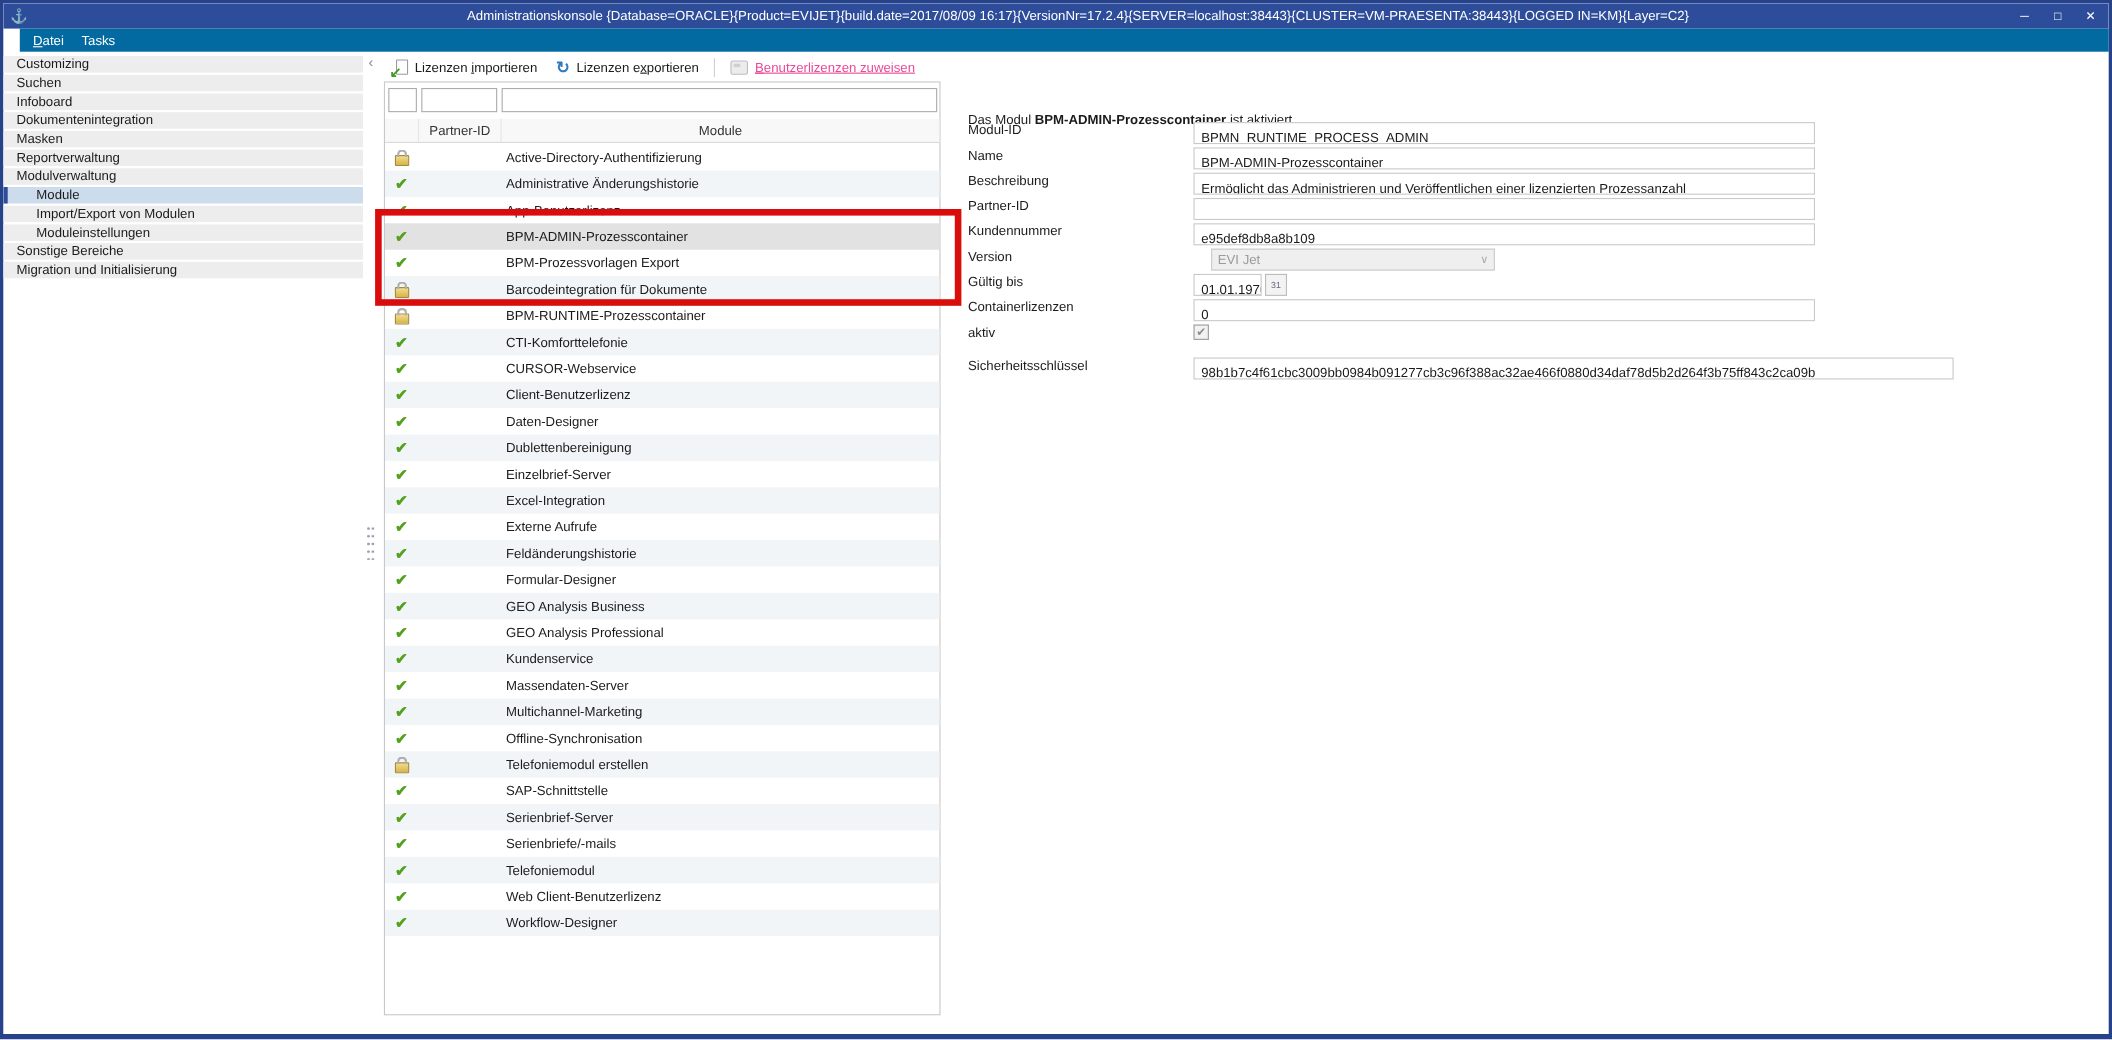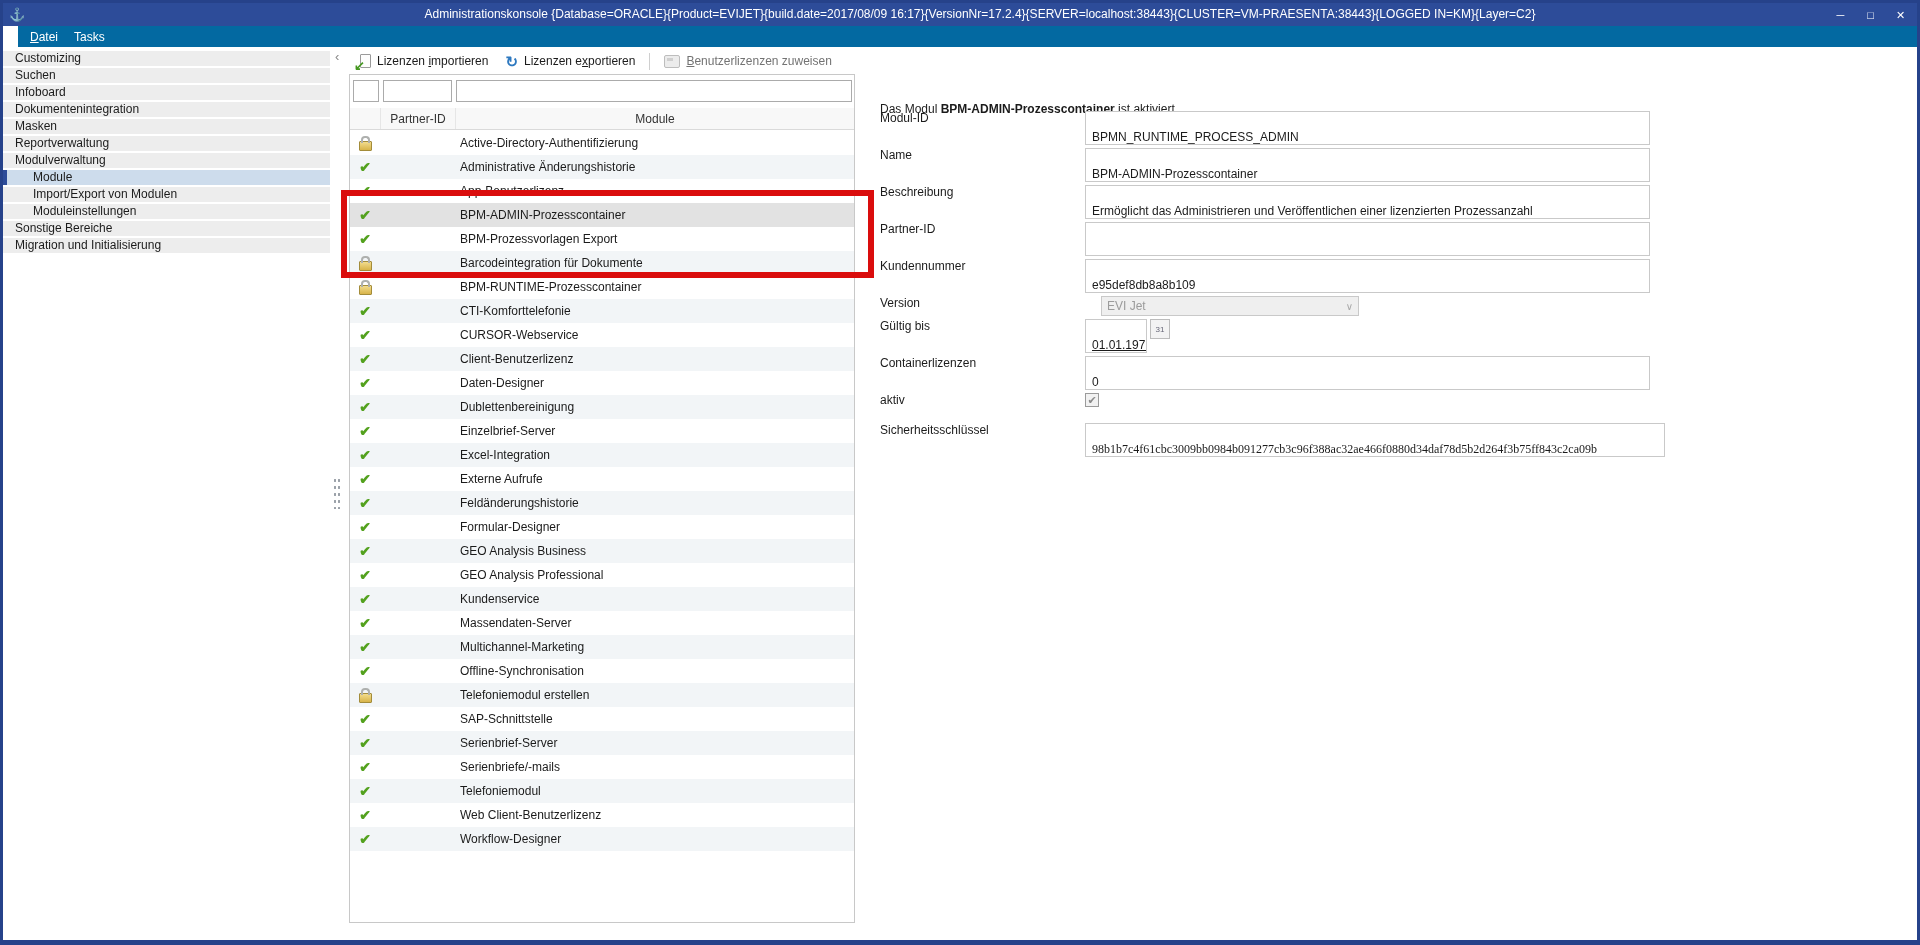--- a/index.html
+++ b/index.html
@@ -23,21 +23,21 @@
     color:#1b1b1b;white-space:nowrap;overflow:hidden;}
   .nav-row.lvl0{padding-left:12px;}
   .nav-row.lvl1{padding-left:30px;}
   .nav-row.selected{background:#cddcec;box-shadow:inset 4px 0 0 #2d4c99;}
   .collapse-chevron{position:absolute;left:332px;top:46px;font-size:13px;color:#8a8a8a;}
   .splitter-dots{position:absolute;left:330px;top:474px;width:8px;height:32px;
     background-image:radial-gradient(circle,#9aa0a8 1.1px,transparent 1.4px);background-size:4px 7px;}
   
   .toolbar{position:absolute;left:346px;top:45px;right:4px;height:26px;display:flex;align-items:center;gap:3px;}
   .tb-btn{display:flex;align-items:center;gap:6px;font-size:12px;color:#1b1b1b;padding:3px 7px;white-space:nowrap;}
-  .tb-btn.disabled{color:#737373;}
+  .tb-btn.disabled{color:#ec4899;text-decoration:underline;}
   .tb-sep{width:1px;height:17px;background:#cfcfcf;margin:0 4px;}
   .ico-import{position:relative;width:15px;height:15px;display:inline-block;}
   .ico-import .page{position:absolute;right:0;top:0;width:9px;height:12px;background:#fdfdfd;border:1px solid #9a9a9a;border-radius:1px;}
   .ico-import .arrow{position:absolute;left:-2px;bottom:-3px;color:#44981f;font-size:13px;font-weight:bold;line-height:1;}
   .ico-export{color:#2e79c0;font-size:15px;font-weight:bold;line-height:1;display:inline-block;}
   .ico-assign{position:relative;width:14px;height:11px;border:1px solid #bdbdbd;background:#ececec;border-radius:2px;display:inline-block;}
   .ico-assign:after{content:"";position:absolute;left:2px;top:2px;width:6px;height:3px;background:#cfcfcf;}
   
   .table-panel{position:absolute;left:346px;top:71px;width:506px;height:849px;box-sizing:border-box;
     border:1px solid #c8c8c8;background:#fff;}
@@ -67,23 +67,23 @@
   .annotation{position:absolute;left:338px;top:187px;width:533px;height:88px;box-sizing:border-box;
     border:6px solid #da0d0d;z-index:5;pointer-events:none;}
   
   .intro{position:absolute;left:877px;top:99px;font-size:12px;color:#1b1b1b;white-space:nowrap;}
   .intro b{font-weight:bold;}
   .form{position:absolute;left:877px;top:108px;}
   .f-row{display:flex;margin-bottom:3px;min-height:20px;}
   .f-row.gap-before{margin-top:10px;}
   .f-label{width:205px;font-size:12px;color:#1b1b1b;white-space:nowrap;}
   .f-field{height:20px;box-sizing:border-box;border:1px solid #c9c9c9;background:#fff;
-    font-size:12px;line-height:18px;padding:16px 6px;color:#1b1b1b;white-space:nowrap;overflow:hidden;}
+    font-size:12px;line-height:18px;padding:4px 6px;color:#1b1b1b;white-space:nowrap;overflow:hidden;}
   .w-std{width:565px;}
-  .w-sec{width:580px;font-family:Liberation Serif, serif;}
+  .w-sec{width:691px;}
   .f-select{width:258px;height:20px;box-sizing:border-box;border:1px solid #c9c9c9;background:#efefef;
     color:#9b9b9b;display:flex;justify-content:space-between;align-items:center;font-size:12px;padding:0 5px;margin-left:16px;}
   .sel-chev{color:#a8a8a8;font-size:10px;}
   .f-date{width:62px;text-decoration:underline;}
   .cal-btn{width:20px;height:20px;box-sizing:border-box;margin-left:3px;border:1px solid #bcbcbc;background:#f3f3f3;
     font-size:8px;color:#667;display:flex;align-items:center;justify-content:center;}
   .checkbox{width:14px;height:14px;box-sizing:border-box;border:1px solid #9b9b9b;background:#f2f2f2;
     display:flex;align-items:center;justify-content:center;font-size:11px;color:#8b8b8b;line-height:1;}
 </style>
 </head>

